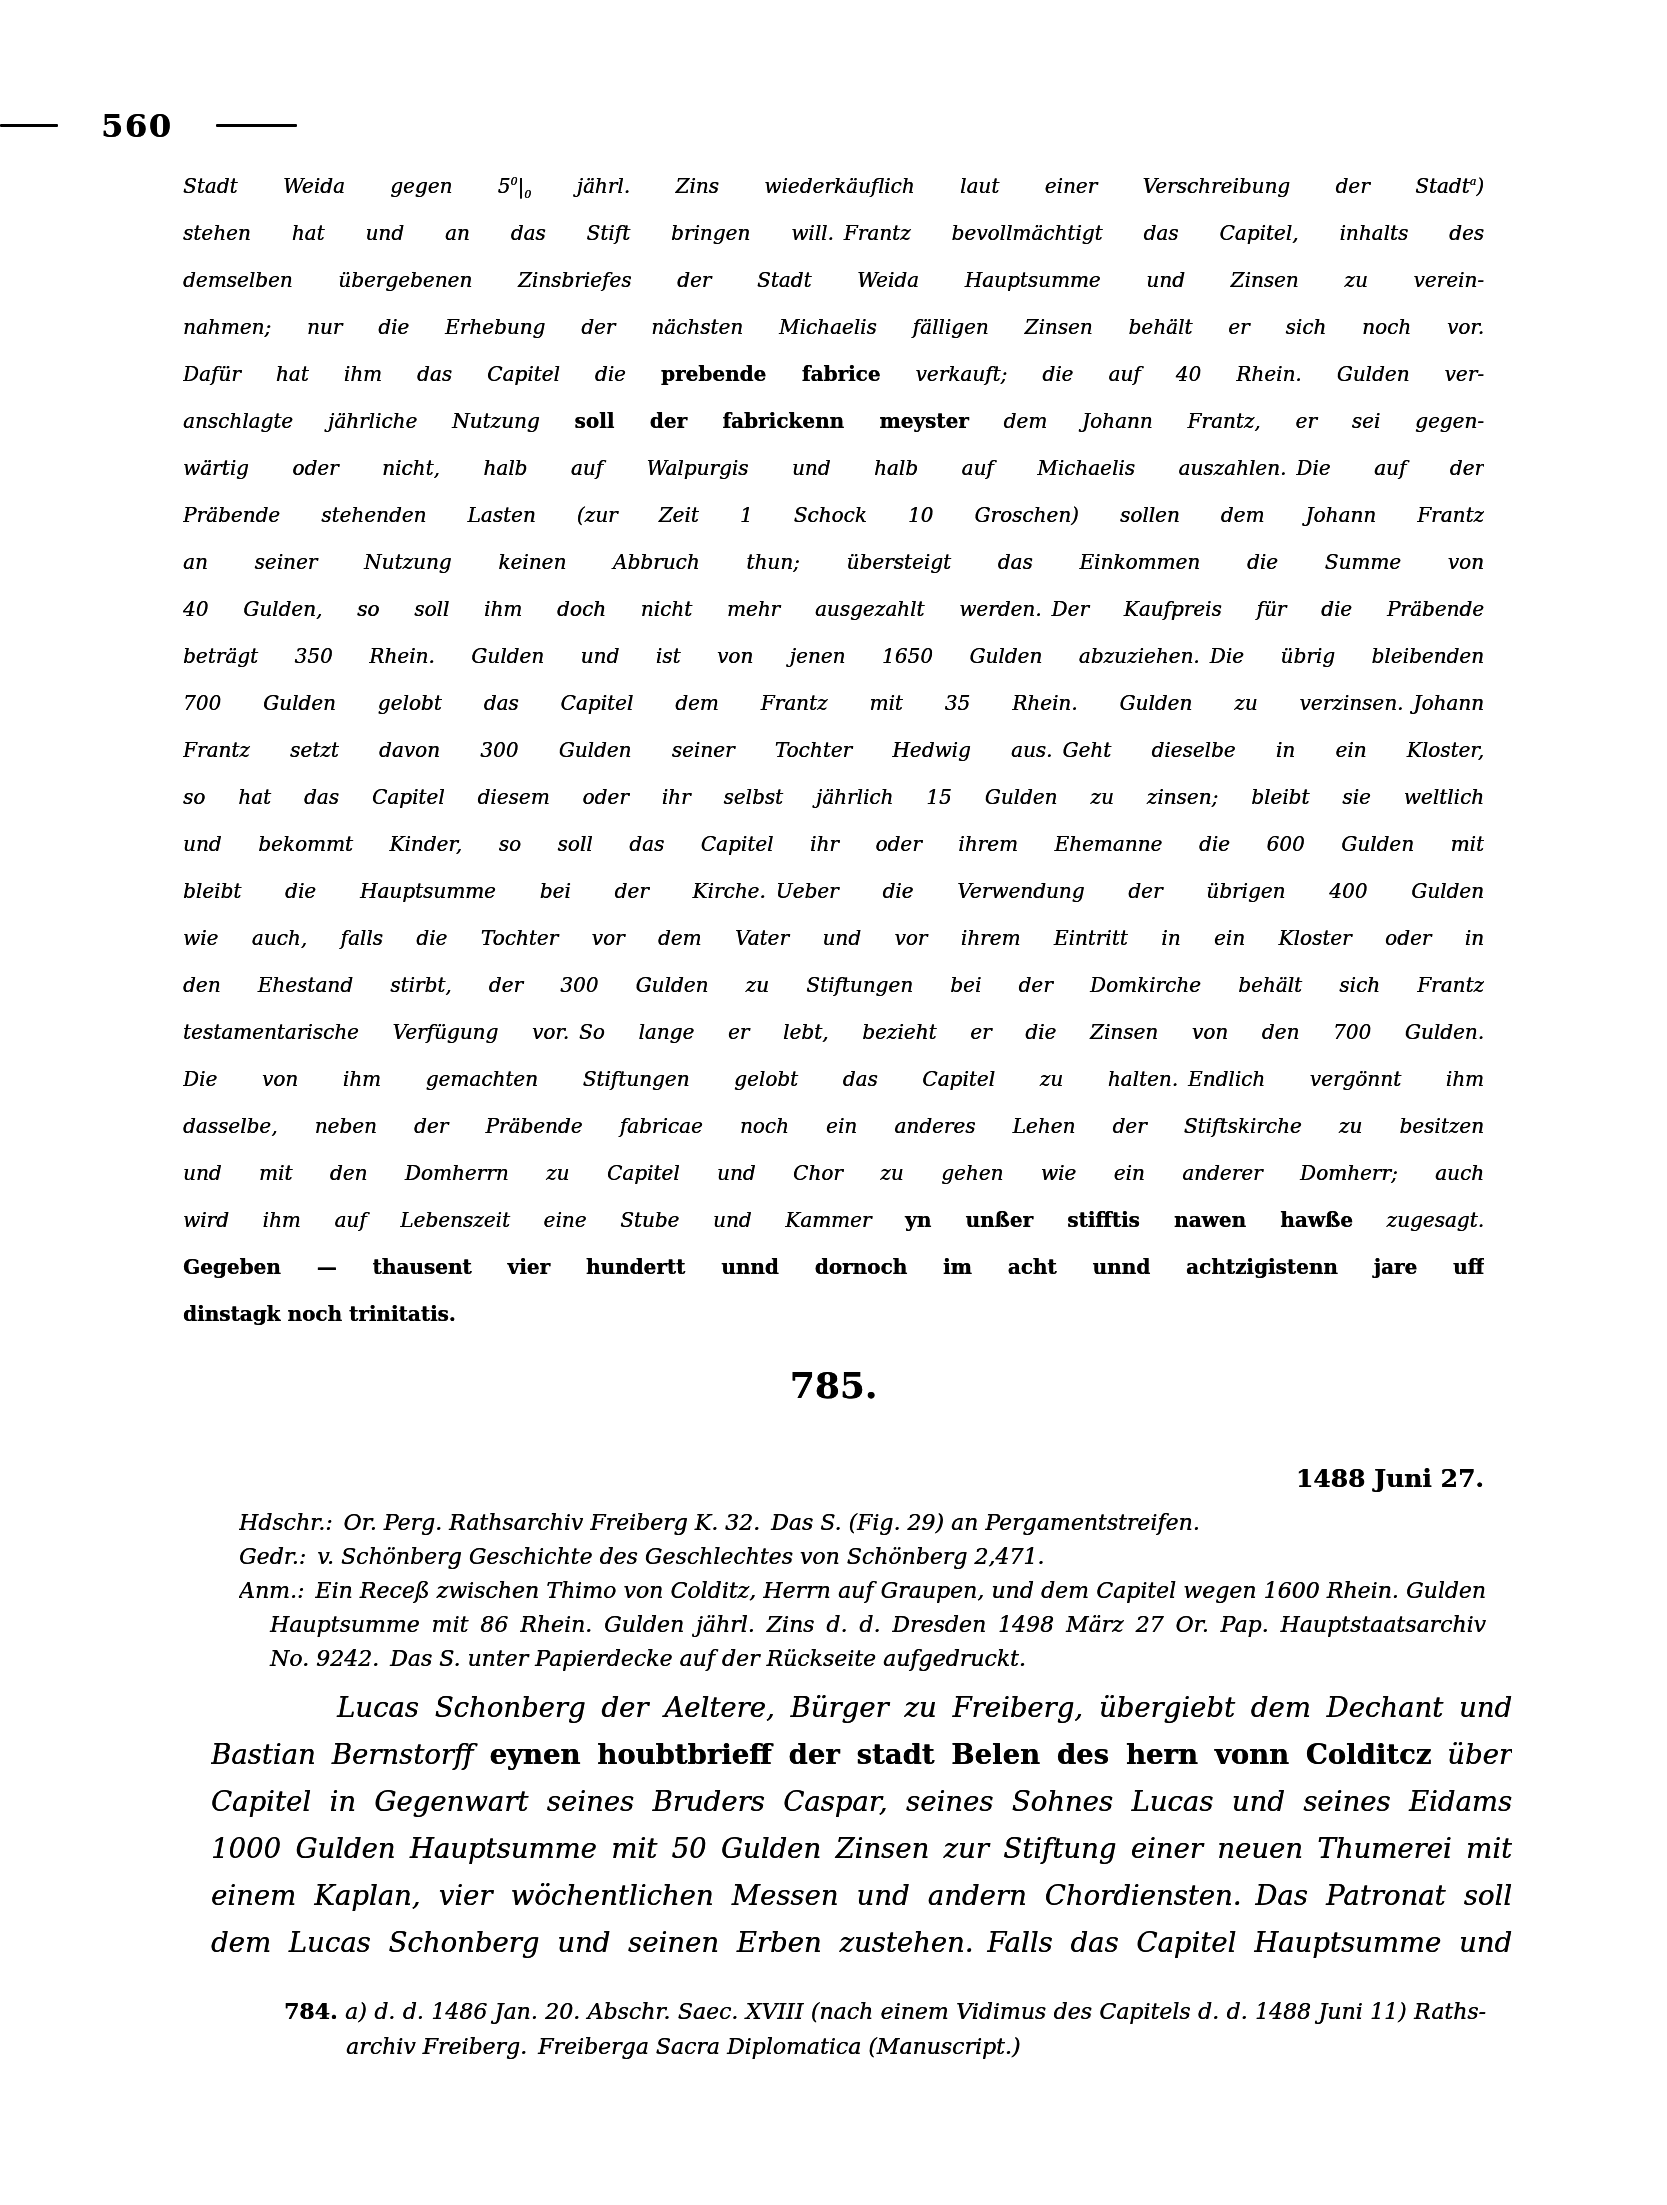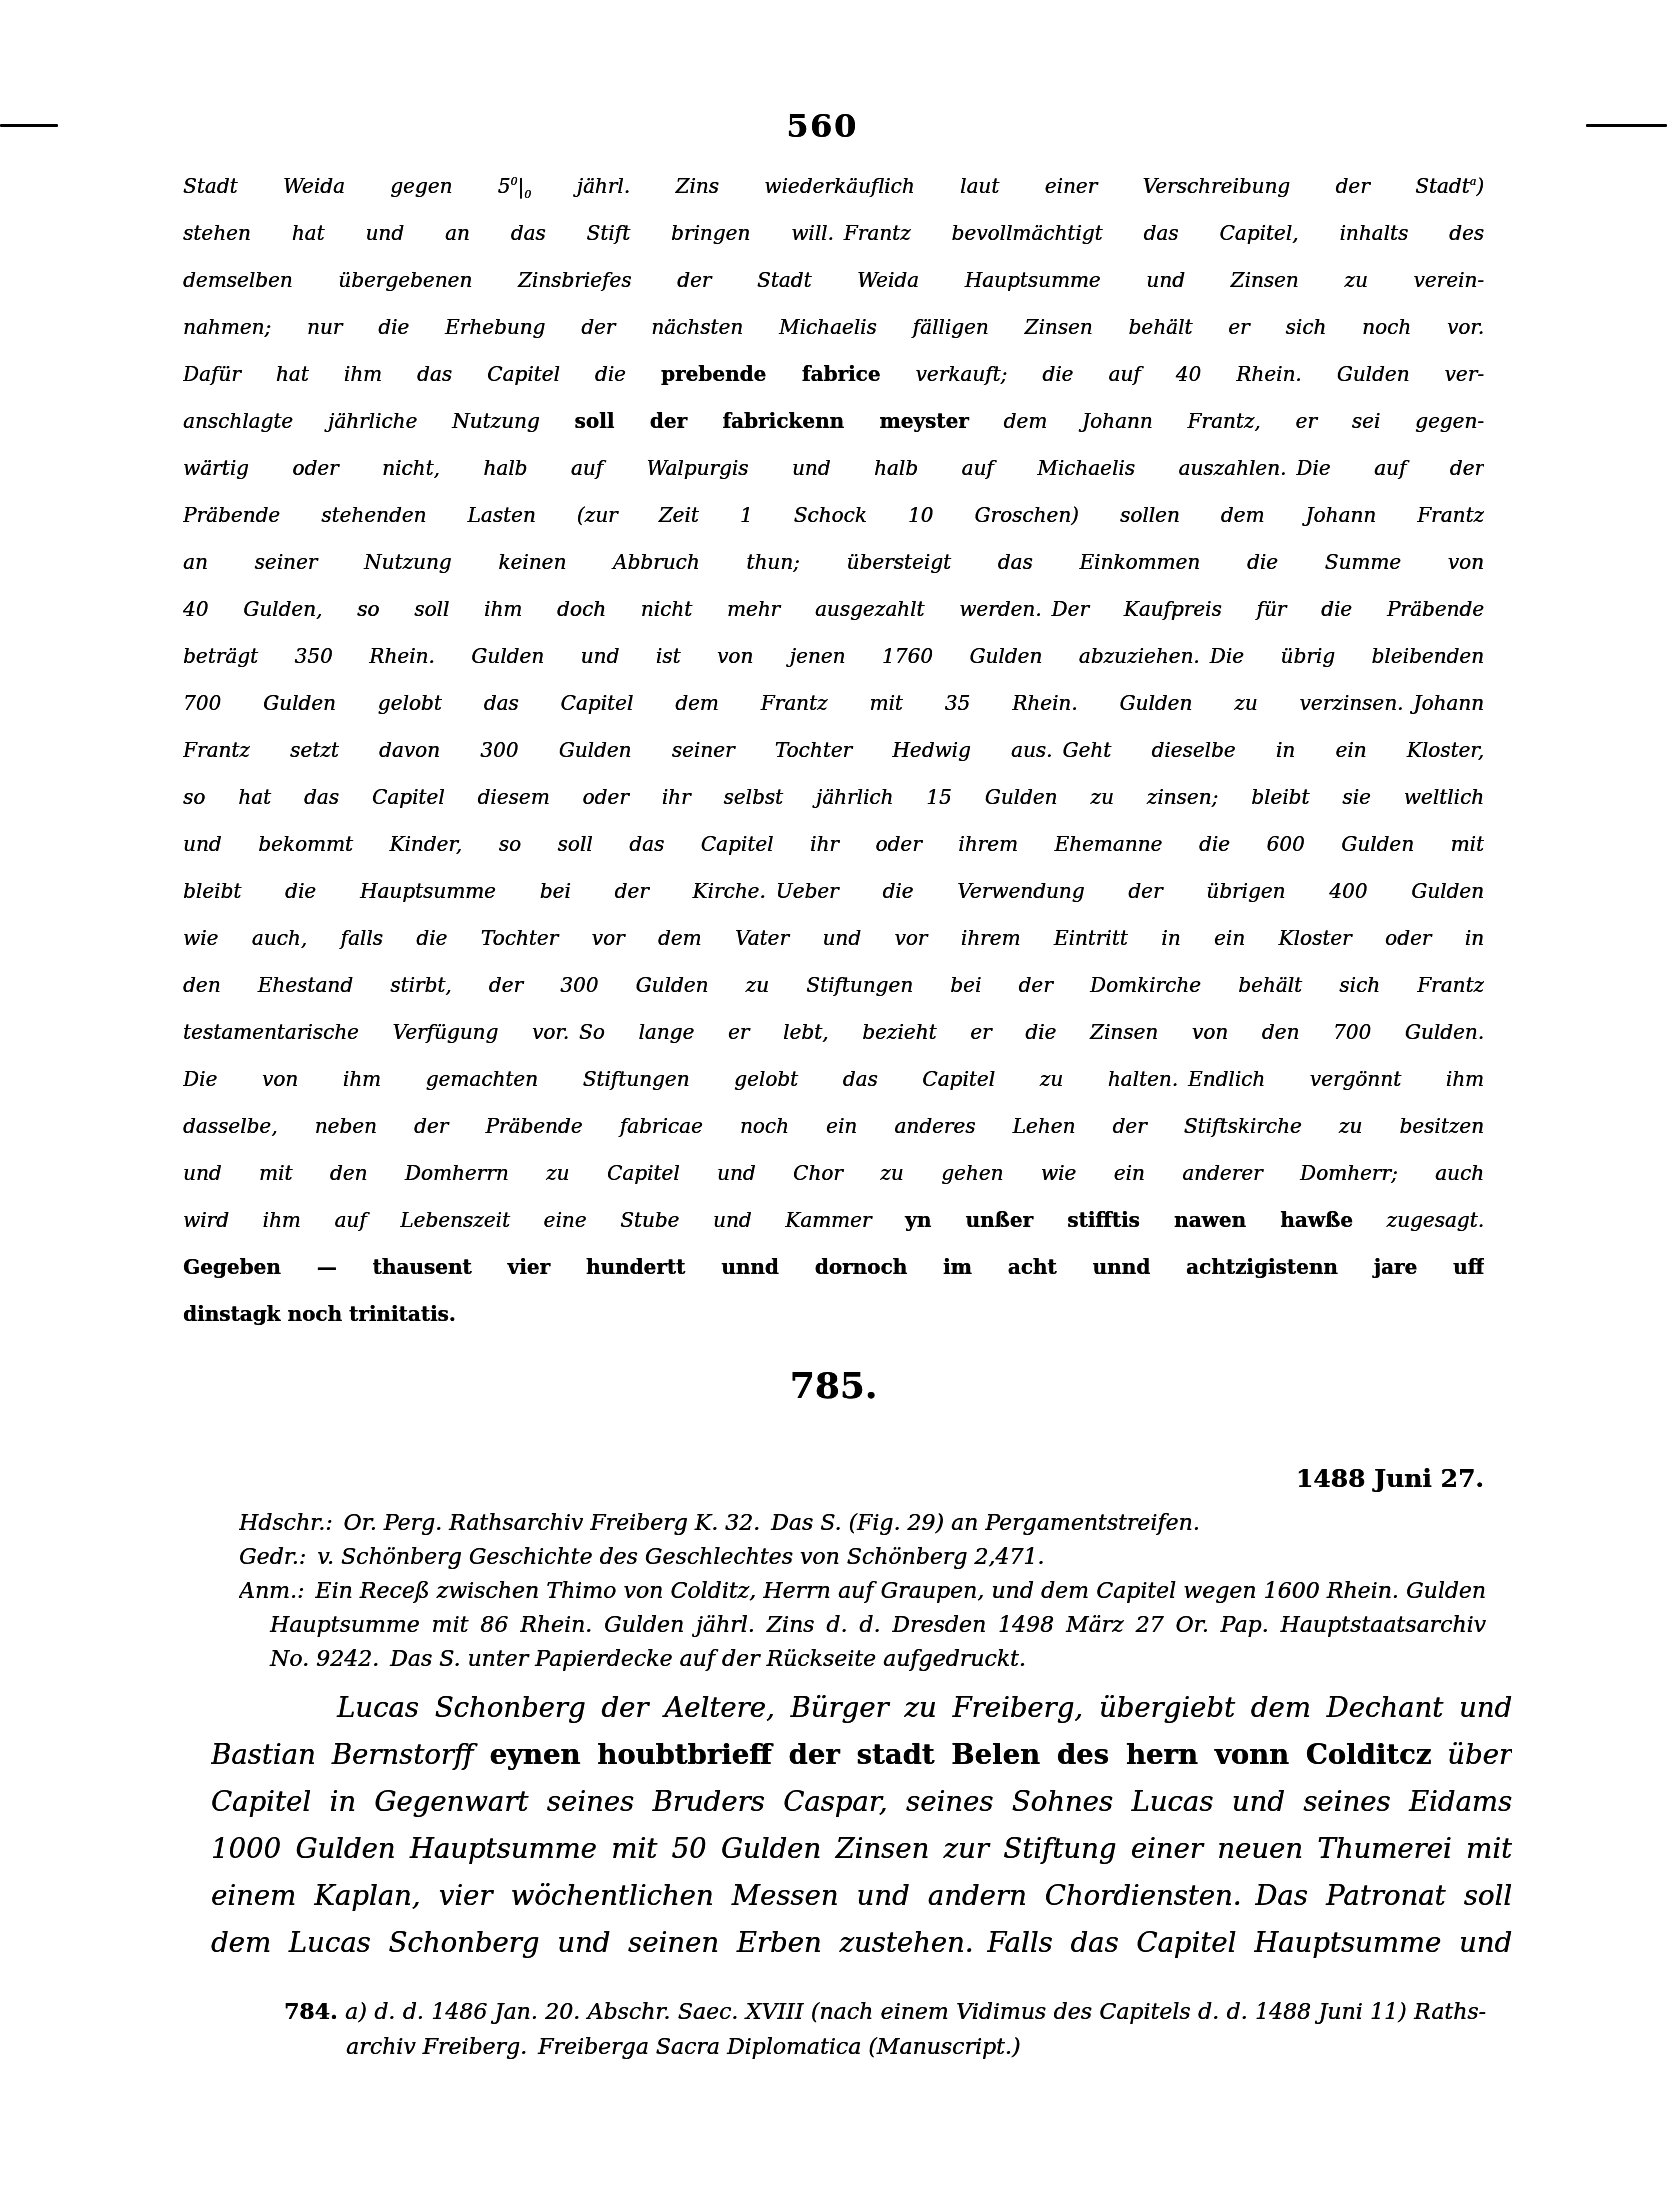--- a/index.html
+++ b/index.html
@@ -5,21 +5,21 @@
   html,body{margin:0;padding:0;}
   body{
     width:1667px;height:2205px;background:#ffffff;position:relative;
     font-family:"DejaVu Serif", serif;color:#000;
   }
   .page{position:absolute;inset:0;overflow:hidden;}
 
   
   .running-head{
     position:absolute;top:102px;left:0;width:1667px;height:47px;
-    display:flex;align-items:center;justify-content:space-between;gap:43px;
+    display:flex;align-items:center;justify-content:flex-start;gap:43px;
   }
   .head-rule{height:2.7px;background:#000;border-radius:1.1px;}
   .head-rule.left{width:58px;}
   .head-rule.right{width:81px;}
   .page-number{font-size:32px;font-weight:700;letter-spacing:1.6px;text-shadow:0.3px 0 0 #000;}
 
   
   .textblock{position:absolute;text-shadow:0.3px 0 0 #000;}
   .tl{position:relative;overflow:hidden;}
   .jz{text-align:justify;text-align-last:justify;}
@@ -68,21 +68,21 @@
       <div class="tl jz"><span class="sg-i">Stadt Weida gegen 5</span><span class="sg-sup">0</span><span class="sg-i">|</span><span class="sg-sub">0</span><span class="sg-i"> jährl. Zins wiederkäuflich laut einer Verschreibung der Stadt</span><span class="sg-sup">a</span><span class="sg-i">)</span></div>
       <div class="tl jz"><span class="sg-i">stehen hat und an das Stift bringen will. Frantz bevollmächtigt das Capitel, inhalts des</span></div>
       <div class="tl jz"><span class="sg-i">demselben übergebenen Zinsbriefes der Stadt Weida Hauptsumme und Zinsen zu verein-</span></div>
       <div class="tl jz"><span class="sg-i">nahmen; nur die Erhebung der nächsten Michaelis fälligen Zinsen behält er sich noch vor.</span></div>
       <div class="tl jz"><span class="sg-i">Dafür hat ihm das Capitel die </span><span class="sg-r">prebende fabrice</span><span class="sg-i"> verkauft; die auf 40 Rhein. Gulden ver-</span></div>
       <div class="tl jz"><span class="sg-i">anschlagte jährliche Nutzung </span><span class="sg-r">soll der fabrickenn meyster</span><span class="sg-i"> dem Johann Frantz, er sei gegen-</span></div>
       <div class="tl jz"><span class="sg-i">wärtig oder nicht, halb auf Walpurgis und halb auf Michaelis auszahlen. Die auf der</span></div>
       <div class="tl jz"><span class="sg-i">Präbende stehenden Lasten (zur Zeit 1 Schock 10 Groschen) sollen dem Johann Frantz</span></div>
       <div class="tl jz"><span class="sg-i">an seiner Nutzung keinen Abbruch thun; übersteigt das Einkommen die Summe von</span></div>
       <div class="tl jz"><span class="sg-i">40 Gulden, so soll ihm doch nicht mehr ausgezahlt werden. Der Kaufpreis für die Präbende</span></div>
-      <div class="tl jz"><span class="sg-i">beträgt 350 Rhein. Gulden und ist von jenen 1760 Gulden abzuziehen. Die übrig bleibenden</span></div>
+      <div class="tl jz"><span class="sg-i">beträgt 350 Rhein. Gulden und ist von jenen 1650 Gulden abzuziehen. Die übrig bleibenden</span></div>
       <div class="tl jz"><span class="sg-i">700 Gulden gelobt das Capitel dem Frantz mit 35 Rhein. Gulden zu verzinsen. Johann</span></div>
       <div class="tl jz"><span class="sg-i">Frantz setzt davon 300 Gulden seiner Tochter Hedwig aus. Geht dieselbe in ein Kloster,</span></div>
       <div class="tl jz"><span class="sg-i">so hat das Capitel diesem oder ihr selbst jährlich 15 Gulden zu zinsen; bleibt sie weltlich</span></div>
       <div class="tl jz"><span class="sg-i">und bekommt Kinder, so soll das Capitel ihr oder ihrem Ehemanne die 600 Gulden mit</span></div>
       <div class="tl jz"><span class="sg-i">bleibt die Hauptsumme bei der Kirche. Ueber die Verwendung der übrigen 400 Gulden</span></div>
       <div class="tl jz"><span class="sg-i">wie auch, falls die Tochter vor dem Vater und vor ihrem Eintritt in ein Kloster oder in</span></div>
       <div class="tl jz"><span class="sg-i">den Ehestand stirbt, der 300 Gulden zu Stiftungen bei der Domkirche behält sich Frantz</span></div>
       <div class="tl jz"><span class="sg-i">testamentarische Verfügung vor. So lange er lebt, bezieht er die Zinsen von den 700 Gulden.</span></div>
       <div class="tl jz"><span class="sg-i">Die von ihm gemachten Stiftungen gelobt das Capitel zu halten. Endlich vergönnt ihm</span></div>
       <div class="tl jz"><span class="sg-i">dasselbe, neben der Präbende fabricae noch ein anderes Lehen der Stiftskirche zu besitzen</span></div>

